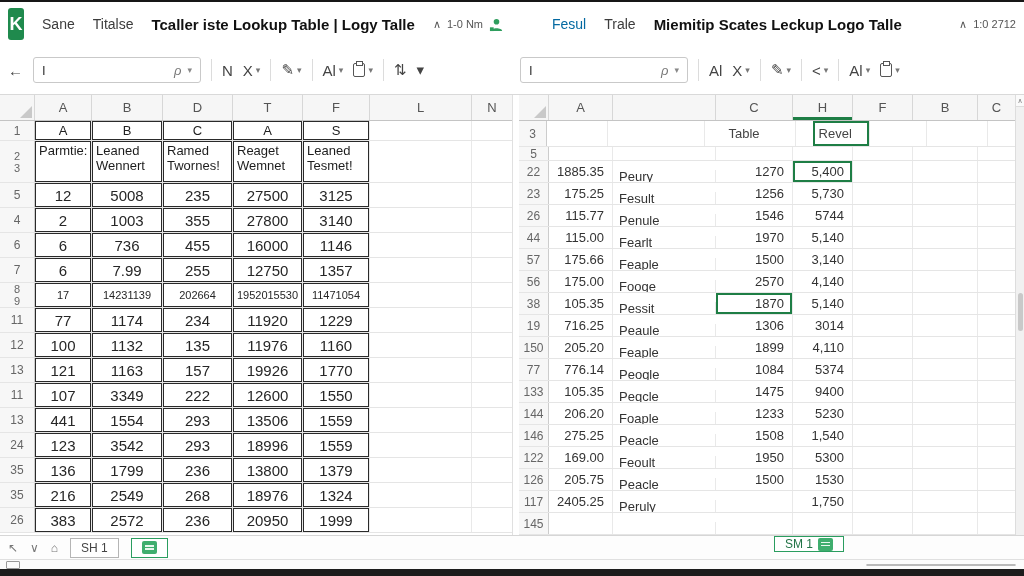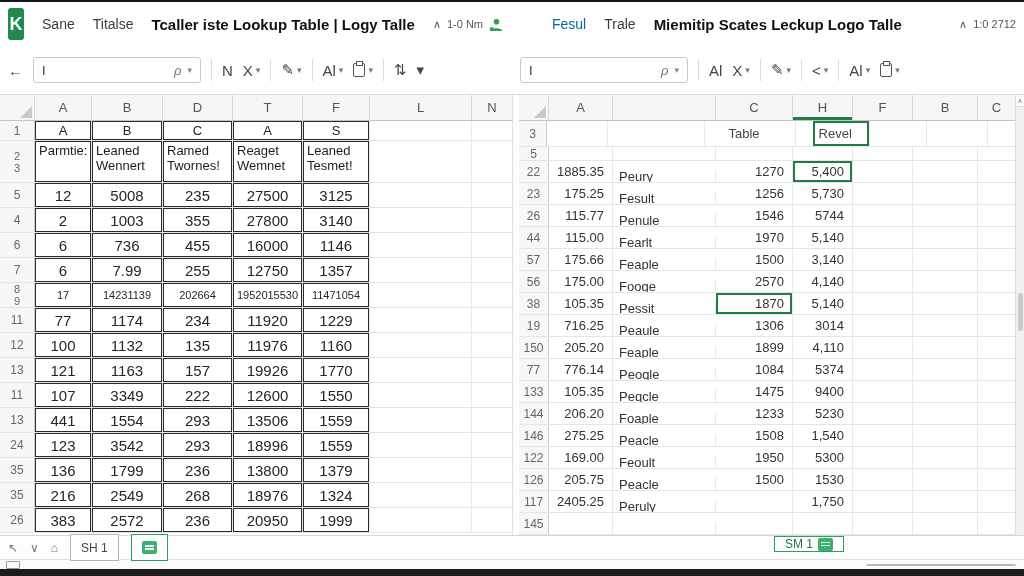--- a/index.html
+++ b/index.html
@@ -70,21 +70,21 @@
   .vscroll{position:absolute;top:0;right:0;bottom:0;width:9px;background:#f1f1f1;
            border-left:1px solid #ddd;}
   .vscroll .arr{height:12px;font-size:7px;color:#777;display:flex;align-items:center;
                 justify-content:center;border-bottom:1px solid #ddd;background:#fafafa;}
   .vscroll .thumb{position:absolute;top:45%;left:2px;width:5px;height:38px;
                   background:#c9c9c9;border-radius:3px;}
   
   .sheetbar{height:24px;display:flex;border-top:1px solid #d6d6d6;background:#fdfdfd;}
   .sb-half{width:512px;display:flex;align-items:center;gap:12px;padding:0 8px;}
   .navic{font-size:12px;color:#777;}
-  .tab{height:27px;border:1px solid #b5b5b5;background:#fff;padding:0 10px;font-size:12px;
+  .tab{height:20px;border:1px solid #b5b5b5;background:#fff;padding:0 10px;font-size:12px;
        color:#444;display:flex;align-items:center;gap:5px;}
   .tab-green{border:1px solid #2a9d5f;color:#217346;}
   .sheeticon{width:15px;height:13px;background:#3fae6e;border-radius:2px;position:relative;}
   .sheeticon::after{content:"";position:absolute;left:3px;top:4px;width:9px;height:1.5px;
                     background:#e8f7ee;box-shadow:0 3px 0 #e8f7ee;}
   .hscroll{margin-left:auto;width:150px;height:12px;border:1px solid #b9b9b9;
            border-radius:7px;background:#fff;}
   .brace{font-size:11px;color:#666;margin-right:2px;}
   
   .strip{height:10px;background:#fbfbfb;border-top:1px solid #e0e0e0;display:flex;align-items:center;}

